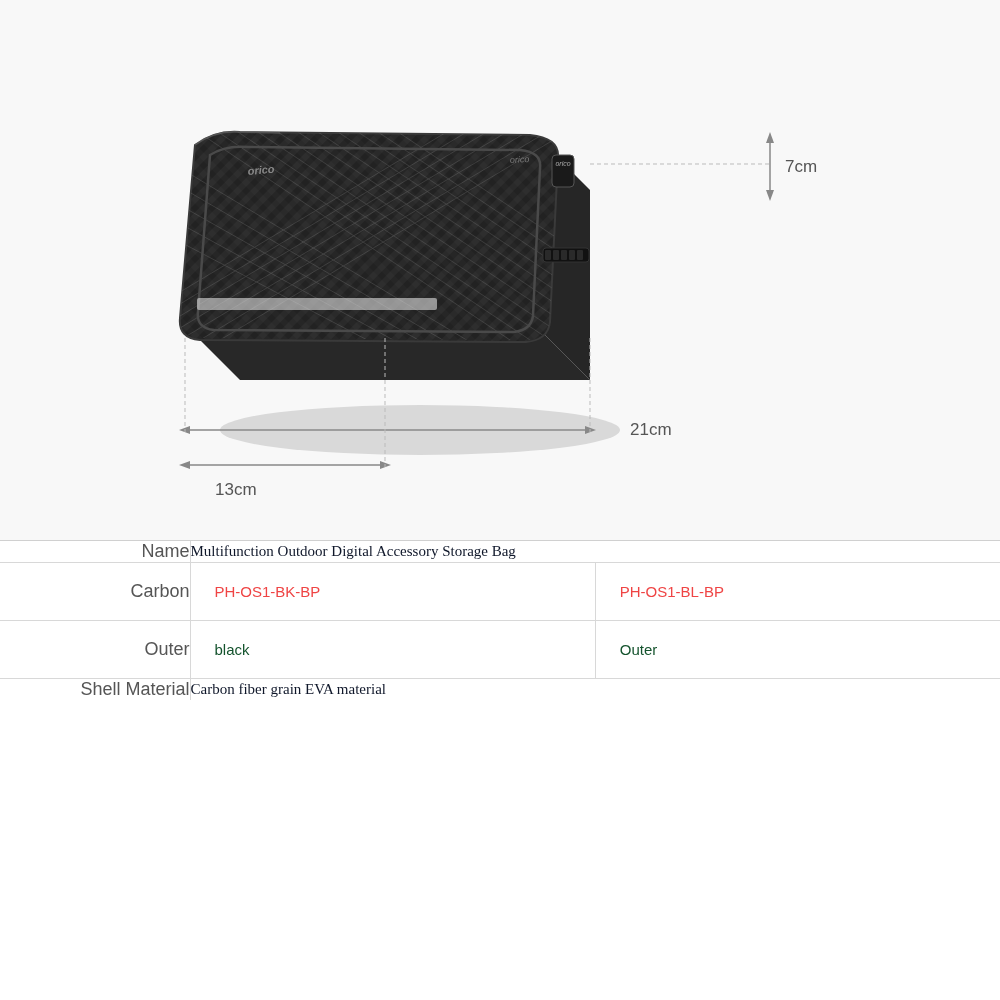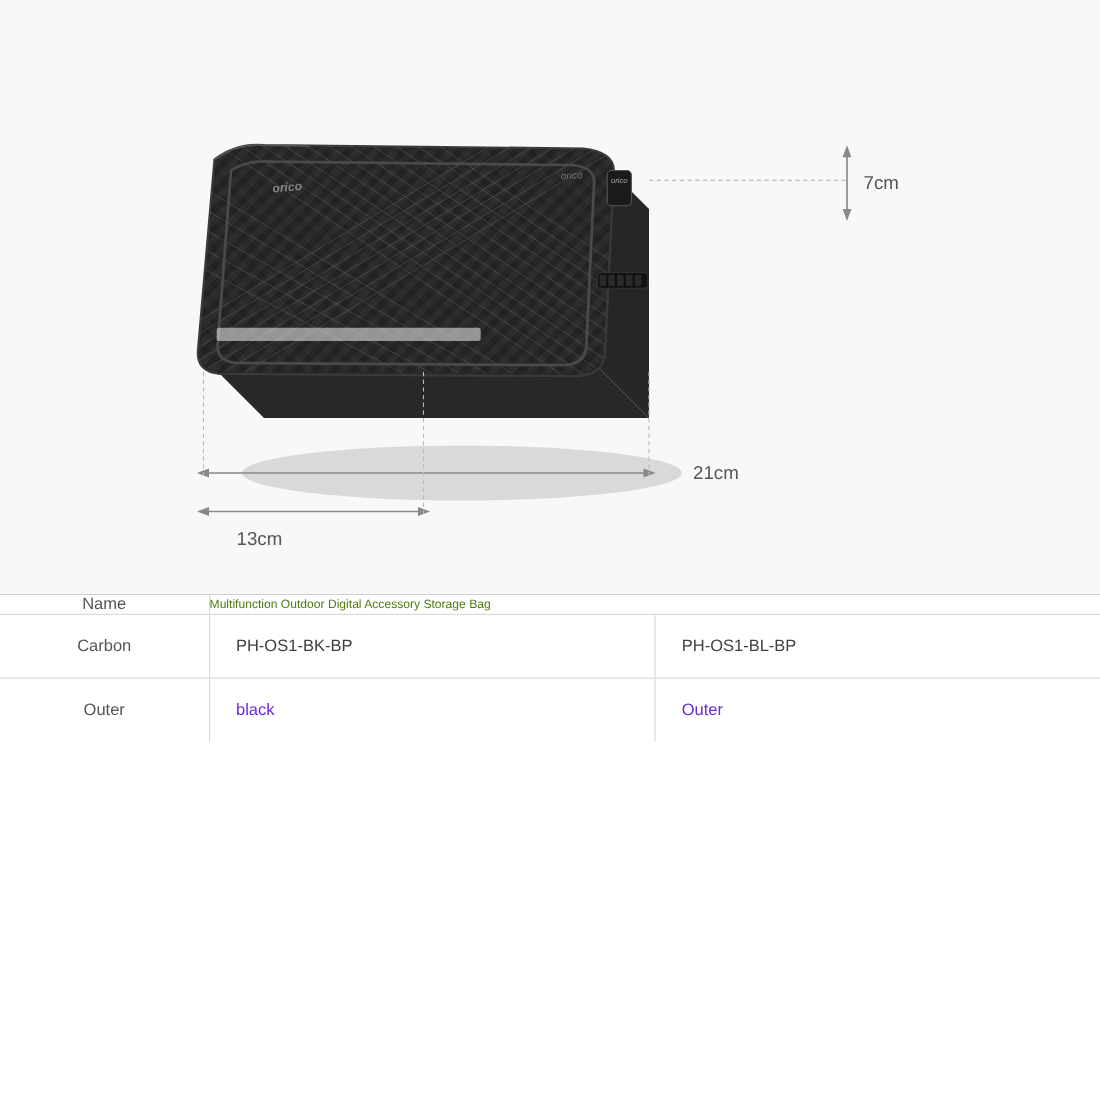--- a/index.html
+++ b/index.html
@@ -53,63 +53,64 @@
       border-bottom: none;
     }
 
     .specs-table td {
       padding: 0;
       vertical-align: middle;
     }
 
     .label-cell {
       width: 190px;
-      text-align: center;
-      font-size: 15px;
+      text-align: right;
+      font-size: 18px;
       color: #555;
       padding: 20px 10px;
       border-right: 1px solid #d8d8d8;
       background: #fff;
     }
 
     .value-cell {
       padding: 20px 24px;
-      font-size: 11px;
-      color: #4d7c0f;
+      font-size: 15px;
+      color: #0f172a;
       background: #fff;
+      font-family: Liberation Serif, serif;
     }
 
     
     .model-inner {
       display: flex;
       align-items: stretch;
     }
 
     .model-col {
       flex: 1;
       padding: 20px 24px;
       font-size: 15px;
-      color: #404040;
+      color: #ef4444;
     }
 
     .model-col:first-child {
       border-right: 1px solid #d8d8d8;
     }
 
     
     .color-inner {
       display: flex;
       align-items: stretch;
     }
 
     .color-col {
       flex: 1;
       padding: 20px 24px;
       font-size: 15px;
-      color: #6d28d9;
+      color: #14532d;
     }
 
     .color-col:first-child {
       border-right: 1px solid #d8d8d8;
     }
   </style>
 </head>
 <body>
 
 <div class="image-section">
@@ -248,16 +249,24 @@
           <div class="color-col">
             <span>black</span>
           </div>
           <div class="color-col">
             <span>Outer</span>
           </div>
         </div>
       </td>
     </tr>
 
+    <tr>
+      <td class="label-cell">
+        <span>Shell Material</span>
+      </td>
+      <td class="value-cell">
+        <span>Carbon fiber grain EVA material</span>
+      </td>
+    </tr>
 
 
   </tbody>
 </table>
 
 </body></html>

